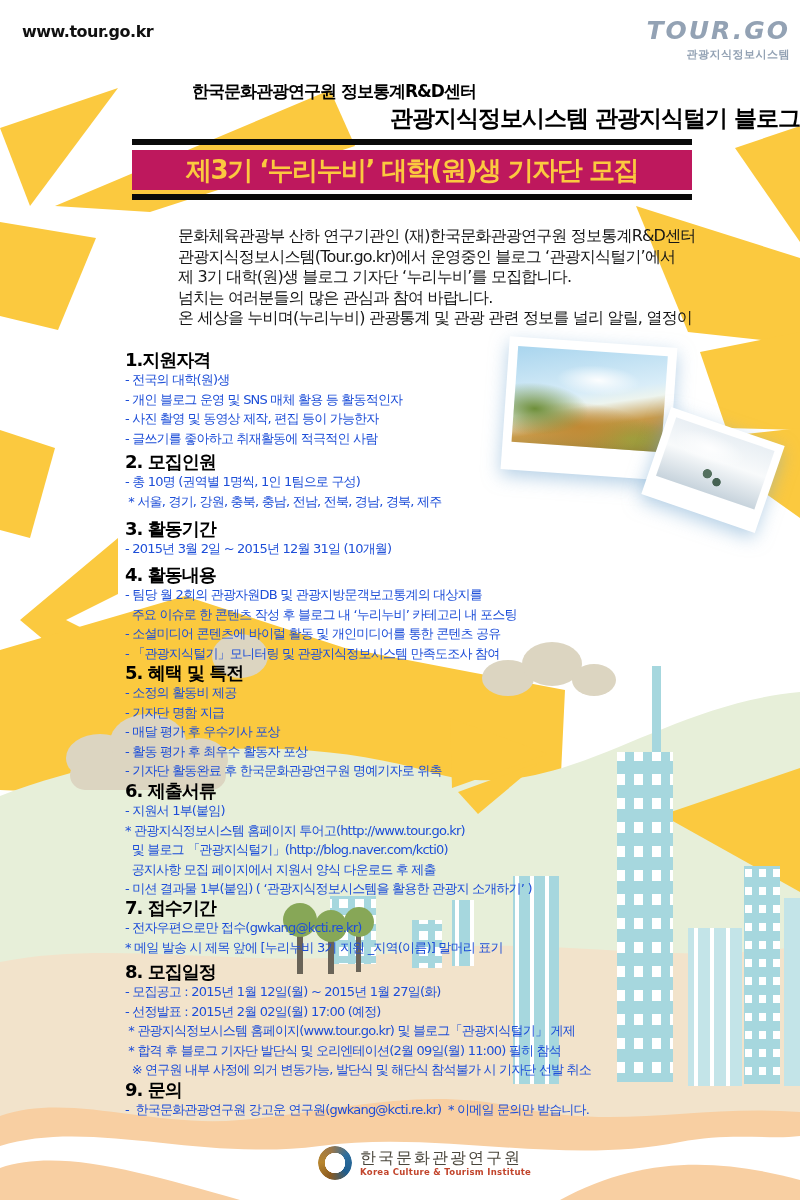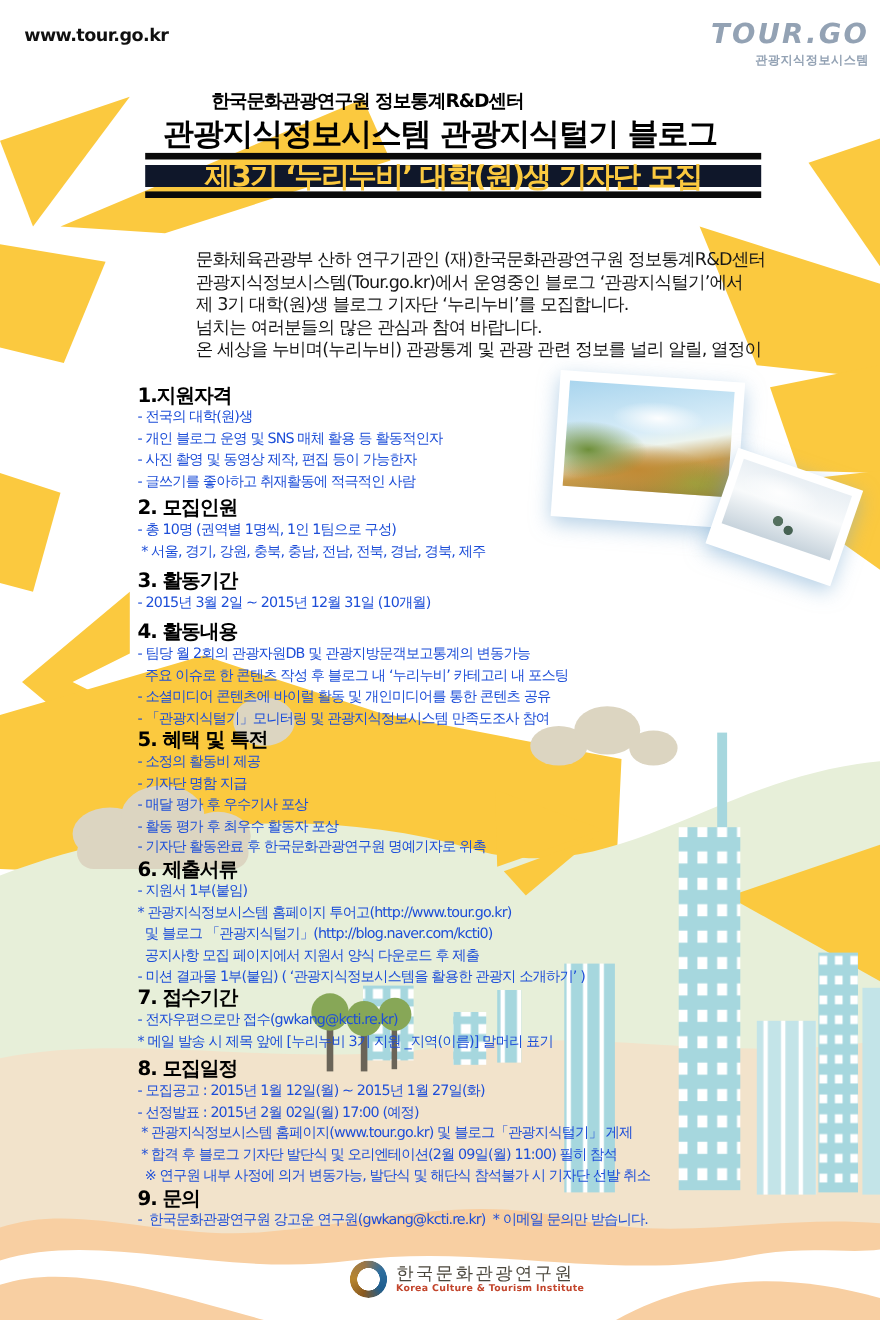--- a/index.html
+++ b/index.html
@@ -11,25 +11,25 @@
   .bg{position:absolute;left:0;top:0;width:800px;height:1200px;z-index:0;}
   .layer{position:absolute;z-index:3;}
 
   
   .site-url{left:22px;top:22px;font-size:16px;font-weight:bold;color:#101010;letter-spacing:-0.5px;}
   .tourgo{left:640px;top:18px;width:150px;text-align:right;color:#93A2B4;}
   .tourgo .t1{font-size:25px;font-style:italic;font-weight:bold;letter-spacing:2px;line-height:26px;}
   .tourgo .t2{font-size:11px;font-weight:bold;margin-top:3px;letter-spacing:0.5px;}
 
   .org-line{left:0;top:80px;width:668px;text-align:center;font-size:17px;font-weight:bold;letter-spacing:-1px;color:#000;}
-  .blog-line{left:0;top:103px;width:800px;text-align:center;font-size:28px;font-weight:bold;letter-spacing:-1px;color:#000;}
+  .blog-line{left:0;top:103px;width:800px;text-align:right;font-size:23px;font-weight:bold;letter-spacing:-1px;color:#000;}
 
   .banner{left:132px;top:139px;width:560px;}
   .banner .bar{height:6px;background:#0a0a0a;}
-  .banner .main{margin-top:5px;margin-bottom:4px;background:#0f172a;height:20px;
+  .banner .main{margin-top:5px;margin-bottom:4px;background:#be185d;height:40px;
     display:flex;align-items:center;justify-content:center;}
   .banner .main span{color:#FBC93F;font-size:26px;font-weight:bold;letter-spacing:-1.5px;}
 
   .intro{left:178px;top:226px;width:560px;font-size:16px;line-height:20.5px;letter-spacing:-0.8px;color:#161616;}
   .intro div{white-space:pre-wrap;}
 
   
   .sections{left:125px;top:350px;width:630px;z-index:3;}
   .section{position:absolute;left:0;width:630px;}
   .section .stitle{font-size:18px;font-weight:bold;letter-spacing:-1px;color:#000;line-height:20px;}
@@ -199,21 +199,21 @@
         <div class="stitle">2. 모집인원</div>
         <div class="sitem">- 총 10명 (권역별 1명씩, 1인 1팀으로 구성)</div>
         <div class="sitem"> * 서울, 경기, 강원, 충북, 충남, 전남, 전북, 경남, 경북, 제주</div>
       </div>
       <div class="section s2">
         <div class="stitle">3. 활동기간</div>
         <div class="sitem">- 2015년 3월 2일 ~ 2015년 12월 31일 (10개월)</div>
       </div>
       <div class="section s3">
         <div class="stitle">4. 활동내용</div>
-        <div class="sitem">- 팀당 월 2회의 관광자원DB 및 관광지방문객보고통계의 변동가능</div>
+        <div class="sitem">- 팀당 월 2회의 관광자원DB 및 관광지방문객보고통계의 대상지를</div>
         <div class="sitem">  주요 이슈로 한 콘텐츠 작성 후 블로그 내 ‘누리누비’ 카테고리 내 포스팅</div>
         <div class="sitem">- 소셜미디어 콘텐츠에 바이럴 활동 및 개인미디어를 통한 콘텐츠 공유</div>
         <div class="sitem">- 「관광지식털기」모니터링 및 관광지식정보시스템 만족도조사 참여</div>
       </div>
       <div class="section s4">
         <div class="stitle">5. 혜택 및 특전</div>
         <div class="sitem">- 소정의 활동비 제공</div>
         <div class="sitem">- 기자단 명함 지급</div>
         <div class="sitem">- 매달 평가 후 우수기사 포상</div>
         <div class="sitem">- 활동 평가 후 최우수 활동자 포상</div>

